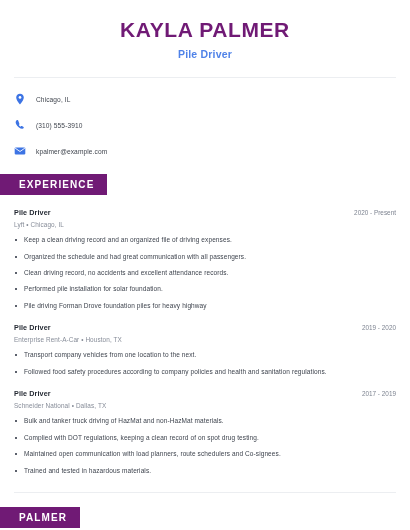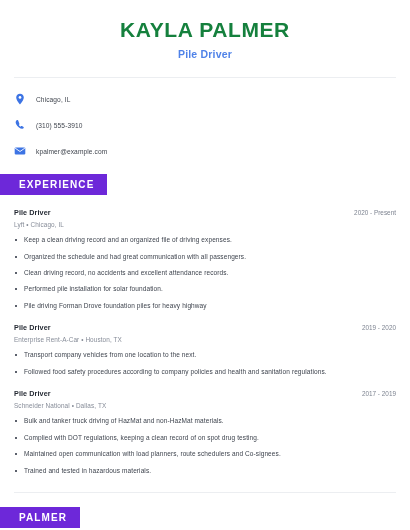--- a/index.html
+++ b/index.html
@@ -26,21 +26,21 @@
   
   .header {
     text-align: center;
     padding-top: 18px;
   }
 
   .full-name {
     font-size: 21px;
     font-weight: bold;
     letter-spacing: 0.6px;
-    color: #15803d;
+    color: #701a75;
     line-height: 1.15;
   }
 
   .job-headline {
     margin-top: 6px;
     font-size: 10.5px;
     font-weight: bold;
     color: #4f82e8;
     letter-spacing: 0.2px;
   }
@@ -83,21 +83,21 @@
 
   
   .section {
     margin-top: 14px;
   }
 
   .section-badge {
     position: relative;
     left: -14px;
     display: inline-block;
-    background: #6d28d9;
+    background: #701a75;
     color: #ffffff;
     font-size: 10px;
     font-weight: bold;
     letter-spacing: 1.1px;
     padding: 5px 13px 5px 19px;
   }
 
   .section-body {
     padding-top: 13px;
   }

